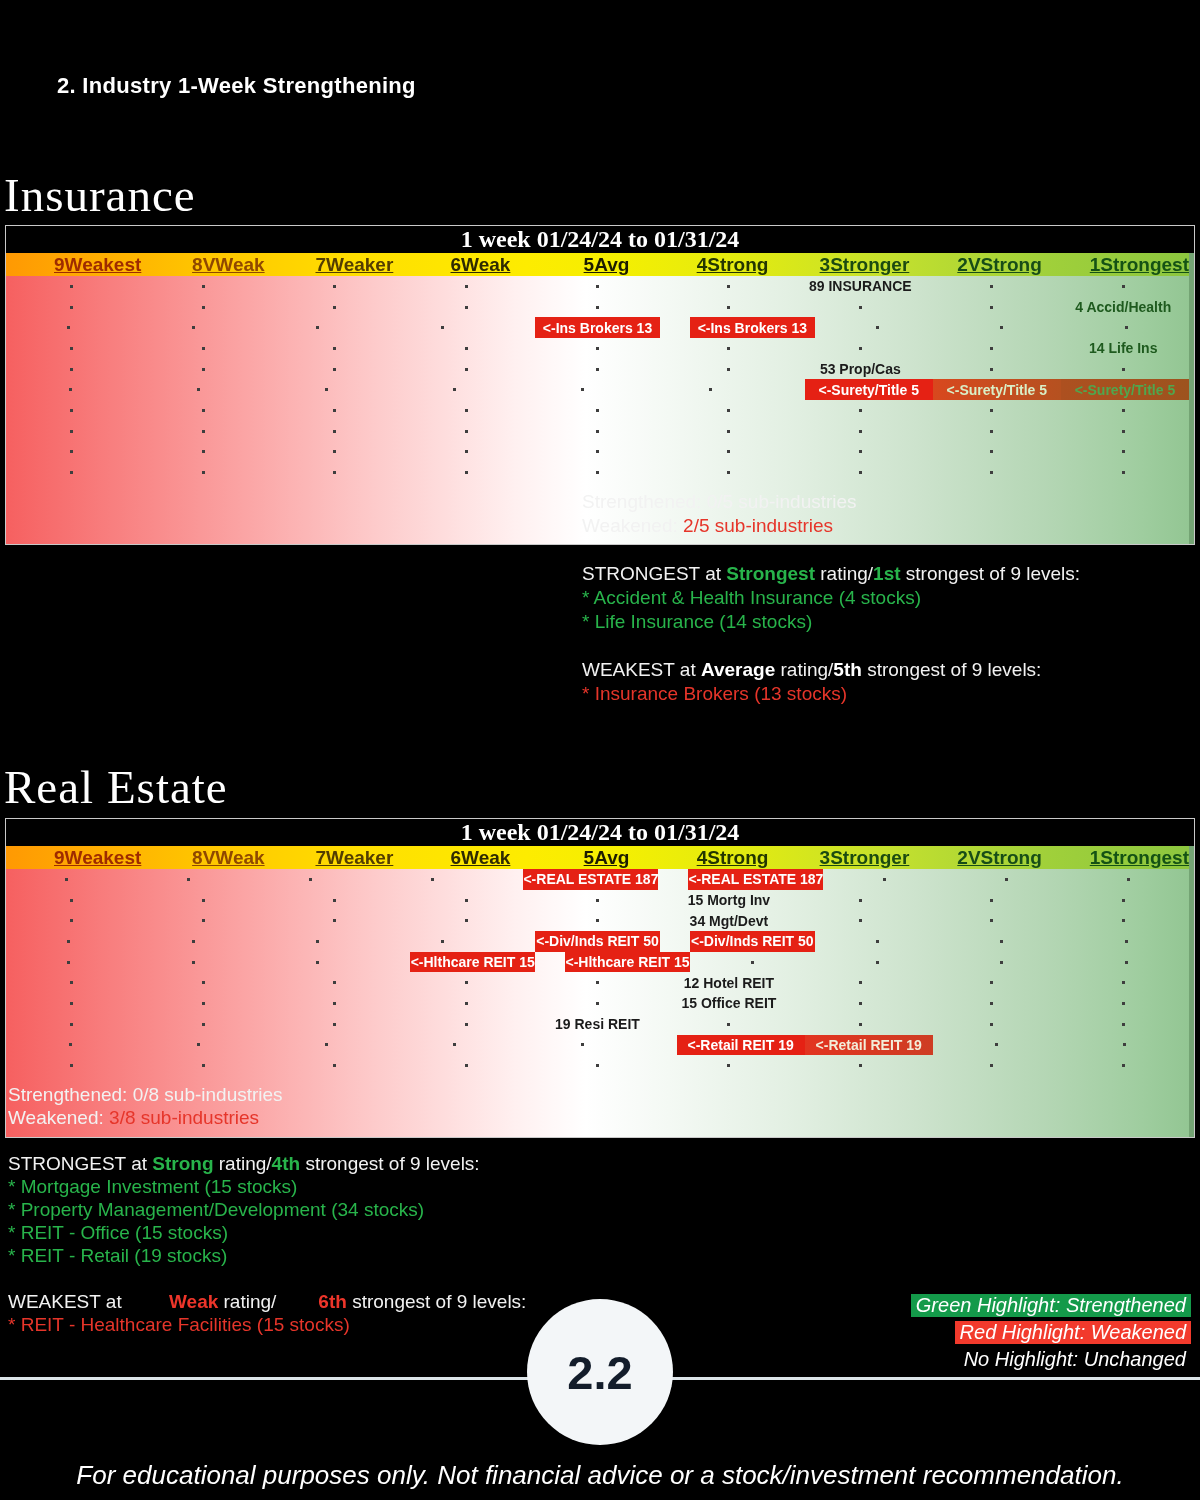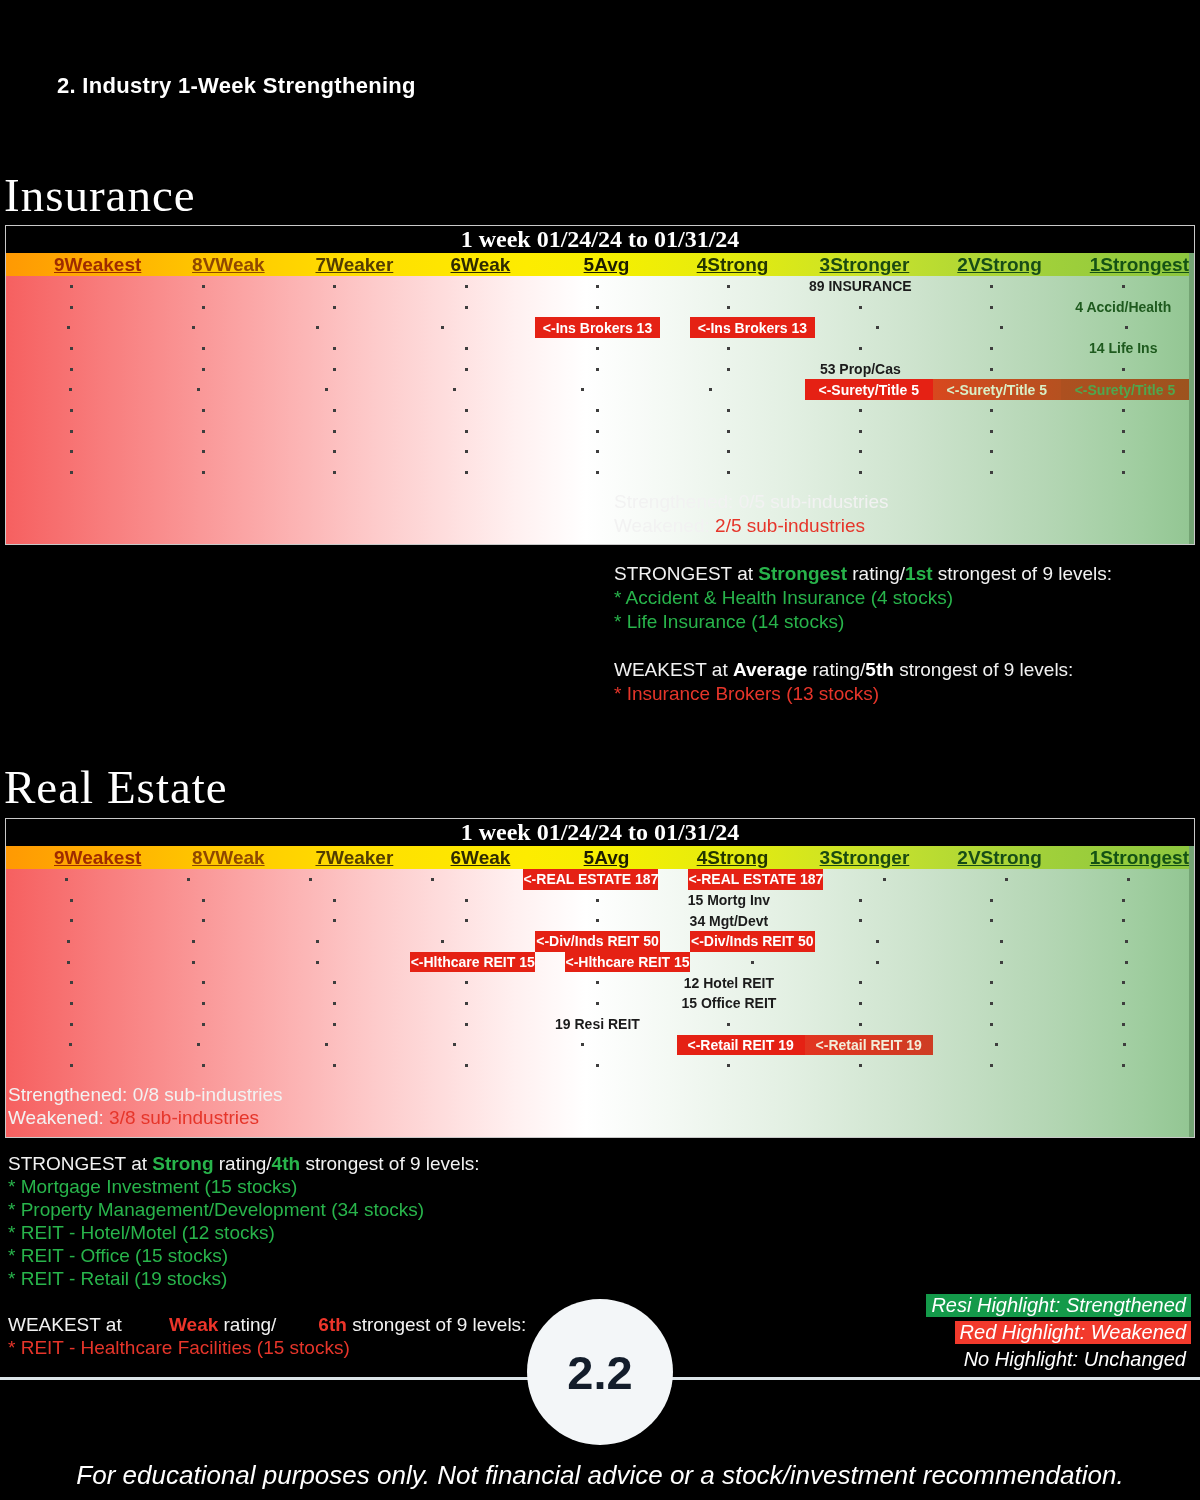--- a/index.html
+++ b/index.html
@@ -39,21 +39,21 @@
   .s-g .cell-text{color:#1e5a1e;}
   .s-r1{background:#e52114;margin-left:30px;}           .s-r1 .cell-text{color:#ffffff;}
   .s-r2{background:linear-gradient(90deg,#d8481e,#b55120);} .s-r2 .cell-text{color:#d9efc7;}
   .s-r3{background:linear-gradient(90deg,#ad5020,#9d531e);} .s-r3 .cell-text{color:#4fa74f;}
   .s-r2b{background:linear-gradient(90deg,#e23420,#ce3d24);}.s-r2b .cell-text{color:#f3edd9;}
 
   
   .summary{position:absolute;font-size:19px;color:#fff;}
   .summary.ins-sum{left:582px;top:490px;}
   .summary.re-sum{left:8px;top:1083px;}
-  .ins-sum .sline{height:24px;line-height:24px;white-space:nowrap;margin-left:32px;}
+  .ins-sum .sline{height:24px;line-height:24px;white-space:nowrap;}
   .re-sum  .sline{height:23px;line-height:23px;white-space:nowrap;}
   .c-w{color:#f2f2f2;}
   .c-wb{color:#ffffff;font-weight:700;}
   .c-g{color:#28b44b;}
   .c-gb{color:#28b44b;font-weight:700;}
   .c-r{color:#e6352a;}
   .c-rb{color:#ed352a;font-weight:700;margin-left:42px;}
 
   
   .legend{position:absolute;right:9px;top:1294px;text-align:right;font-style:italic;
@@ -706,31 +706,30 @@
         </div>
       </div>
     </div>
   <div class="summary re-sum">
       <div class="sline"><span class="c-w">Strengthened: 0/8 sub-industries</span></div>
       <div class="sline"><span class="c-w">Weakened: </span><span class="c-r">3/8 sub-industries</span></div>
       <div class="sline gap"></div>
       <div class="sline"><span class="c-w">STRONGEST at </span><span class="c-gb">Strong</span><span class="c-w"> rating/</span><span class="c-gb">4th</span><span class="c-w"> strongest of 9 levels:</span></div>
       <div class="sline"><span class="c-g">* Mortgage Investment (15 stocks)</span></div>
       <div class="sline"><span class="c-g">* Property Management/Development (34 stocks)</span></div>
-      <div class="sline"><span class="c-g">* REIT - Hotel/Motel (12 stocks)</span></div>
       <div class="sline"><span class="c-g">* REIT - Office (15 stocks)</span></div>
       <div class="sline"><span class="c-g">* REIT - Retail (19 stocks)</span></div>
       <div class="sline gap"></div>
       <div class="sline"><span class="c-w">WEAKEST at </span><span class="c-rb">Weak</span><span class="c-w"> rating/</span><span class="c-rb">6th</span><span class="c-w"> strongest of 9 levels:</span></div>
       <div class="sline"><span class="c-r">* REIT - Healthcare Facilities (15 stocks)</span></div>
     </div>
 
   <div class="legend">
     <div class="lg-item lg-green">
-      <span class="lg-pill">Resi Highlight: Strengthened</span>
+      <span class="lg-pill">Green Highlight: Strengthened</span>
     </div>
     <div class="lg-item lg-red">
       <span class="lg-pill">Red Highlight: Weakened</span>
     </div>
     <div class="lg-item lg-none">
       <span class="lg-pill">No Highlight: Unchanged</span>
     </div>
   </div>
 
   <div class="divider"></div>

